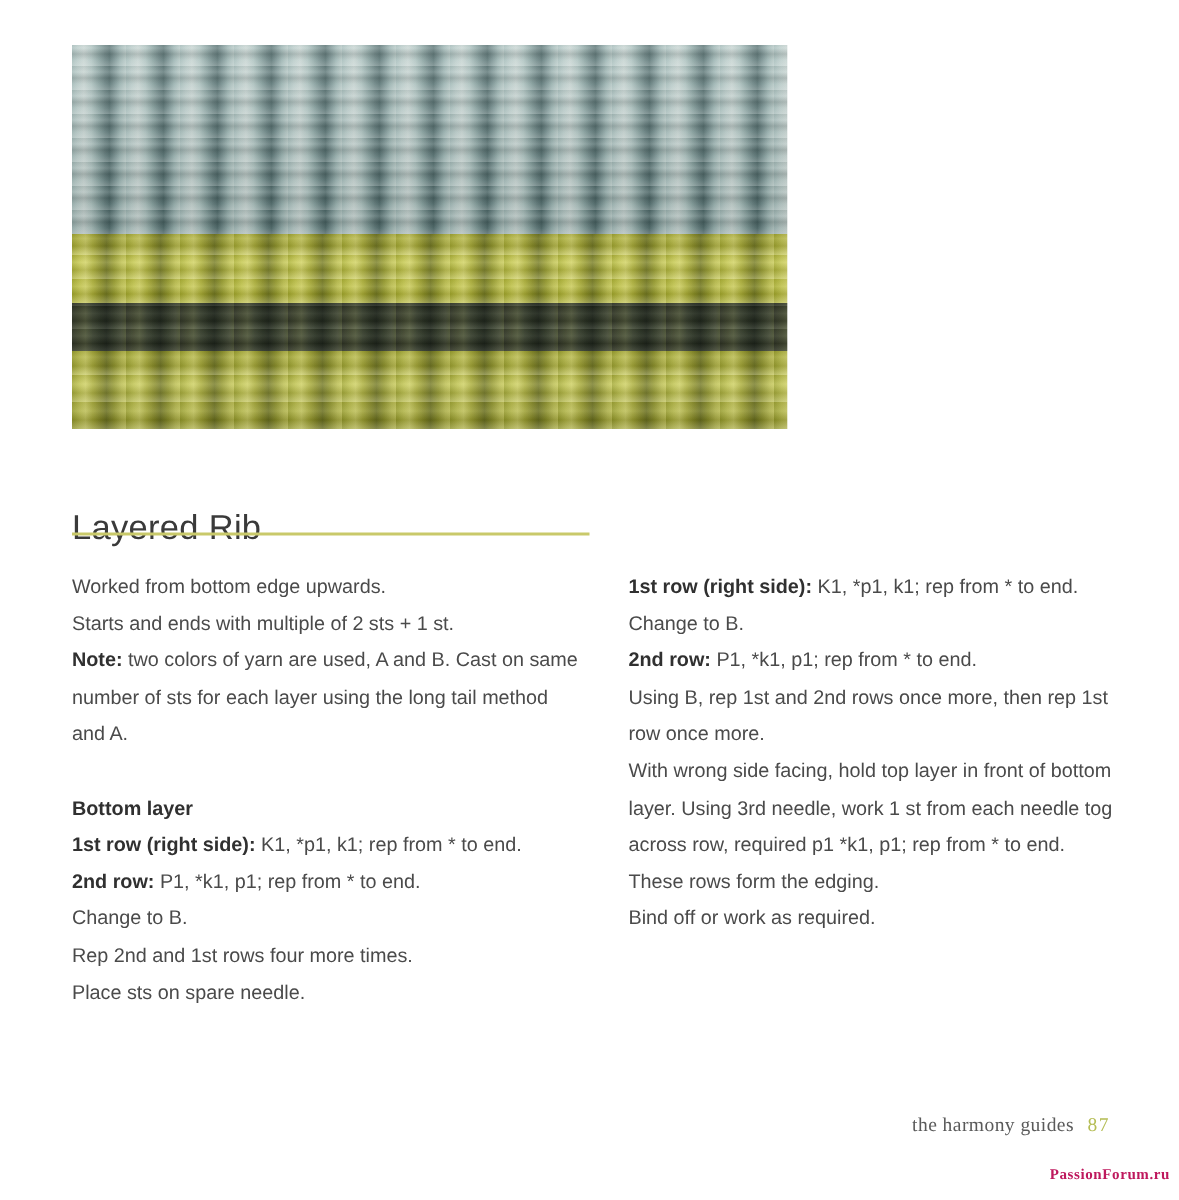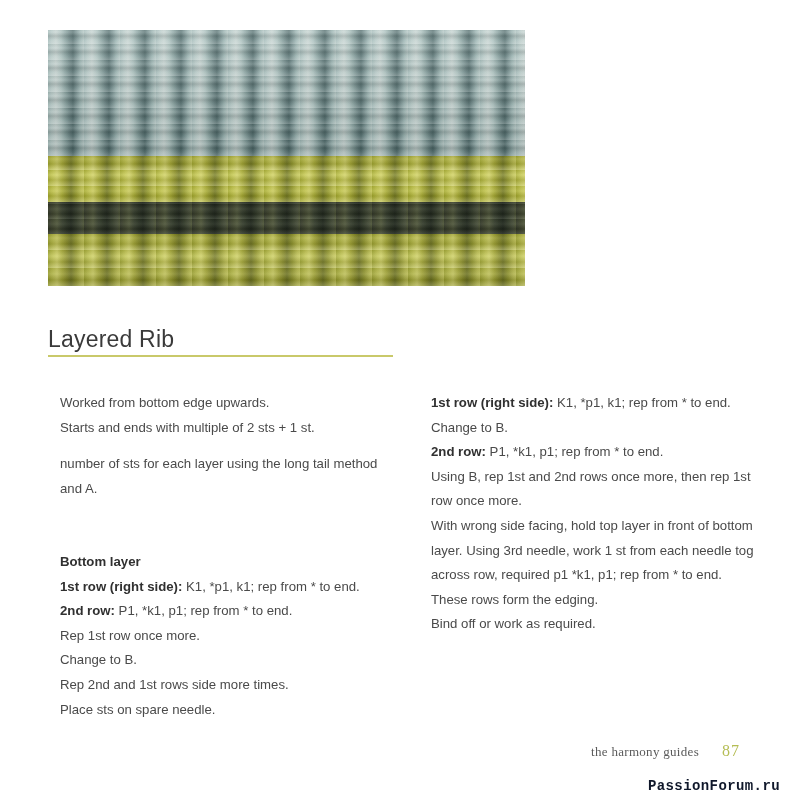--- a/index.html
+++ b/index.html
@@ -110,21 +110,21 @@
       repeating-linear-gradient(0deg,
         rgba(255,255,255,0.24) 0px, rgba(0,0,0,0.10) 6px,
         rgba(255,255,255,0.12) 12px, rgba(0,0,0,0.07) 18px),
       linear-gradient(180deg, rgba(0,0,0,0.10), rgba(255,255,255,0.12) 45%, rgba(0,0,0,0.14));
   }
 
   
   #page-title {
     position: absolute;
     left: 48px;
-    top: 326px;
+    top: 338px;
     font-size: 23px;
     font-weight: 400;
     letter-spacing: 0.2px;
     color: #3a3a3a;
     margin: 0;
   }
   #title-rule {
     position: absolute;
     left: 48px;
     top: 355px;
@@ -144,21 +144,21 @@
     left: 48px;
     top: 379px;
     width: 360px;
   }
   #col-right {
     left: 419px;
     top: 379px;
     width: 350px;
   }
   .para {
-    margin: 12px;
+    margin: 0;
   }
   .line {
     display: block;
     white-space: nowrap;
   }
   .sub-heading {
     font-weight: bold;
     color: #303030;
   }
   .lead {
@@ -176,34 +176,34 @@
     position: absolute;
     right: 46px;
     top: 742px;
     font-family: "Liberation Serif", serif;
     font-size: 13px;
     color: #5a5a5a;
     letter-spacing: 0.3px;
   }
   #footer-page-number {
     color: #b5bd55;
-    font-size: 16px;
-    margin-left: 23px;
+    font-size: 13px;
+    margin-left: 9px;
     letter-spacing: 1px;
   }
 
   #watermark {
     position: absolute;
     right: 6px;
     top: 778px;
-    font-size: 14px;
+    font-size: 10px;
     font-weight: bold;
-    color: #0f172a;
+    color: #be185d;
     letter-spacing: 0.4px;
-    font-family: Liberation Mono, monospace;
+    font-family: Liberation Serif, serif;
   }
 </style>
 </head>
 <body>
 
 <div id="swatch-photo">
   <div class="swatch-band band-top"></div>
   <div class="swatch-band band-olive-1"></div>
   <div class="swatch-band band-dark"></div>
   <div class="swatch-band band-olive-2"></div>
@@ -213,33 +213,33 @@
 <div id="title-rule"></div>
 
 <div class="column" id="col-left">
 
   <p class="para">
     <span class="line">Worked from bottom edge upwards.</span>
     <span class="line">Starts and ends with multiple of 2 sts + 1 st.</span>
   </p>
 
   <p class="para">
+    <span class="line"><span class="lead">Note:</span><span> two colors of yarn are used, A and B. Cast on same</span></span>
     <span class="line">number of sts for each layer using the long tail method</span>
     <span class="line">and A.</span>
   </p>
 
   <span class="spacer"></span>
 
   <p class="para">
     <span class="line sub-heading">Bottom layer</span>
     <span class="line"><span class="lead">1st row (right side):</span><span> K1, *p1, k1; rep from * to end.</span></span>
     <span class="line"><span class="lead">2nd row:</span><span> P1, *k1, p1; rep from * to end.</span></span>
-    <span class="line">Rep 1st row once more.</span>
     <span class="line">Change to B.</span>
-    <span class="line">Rep 2nd and 1st rows side more times.</span>
+    <span class="line">Rep 2nd and 1st rows four more times.</span>
     <span class="line">Place sts on spare needle.</span>
   </p>
 
 </div>
 
 <div class="column" id="col-right">
 
   <p class="para">
     <span class="line"><span class="lead">1st row (right side):</span><span> K1, *p1, k1; rep from * to end.</span></span>
     <span class="line">Change to B.</span>

